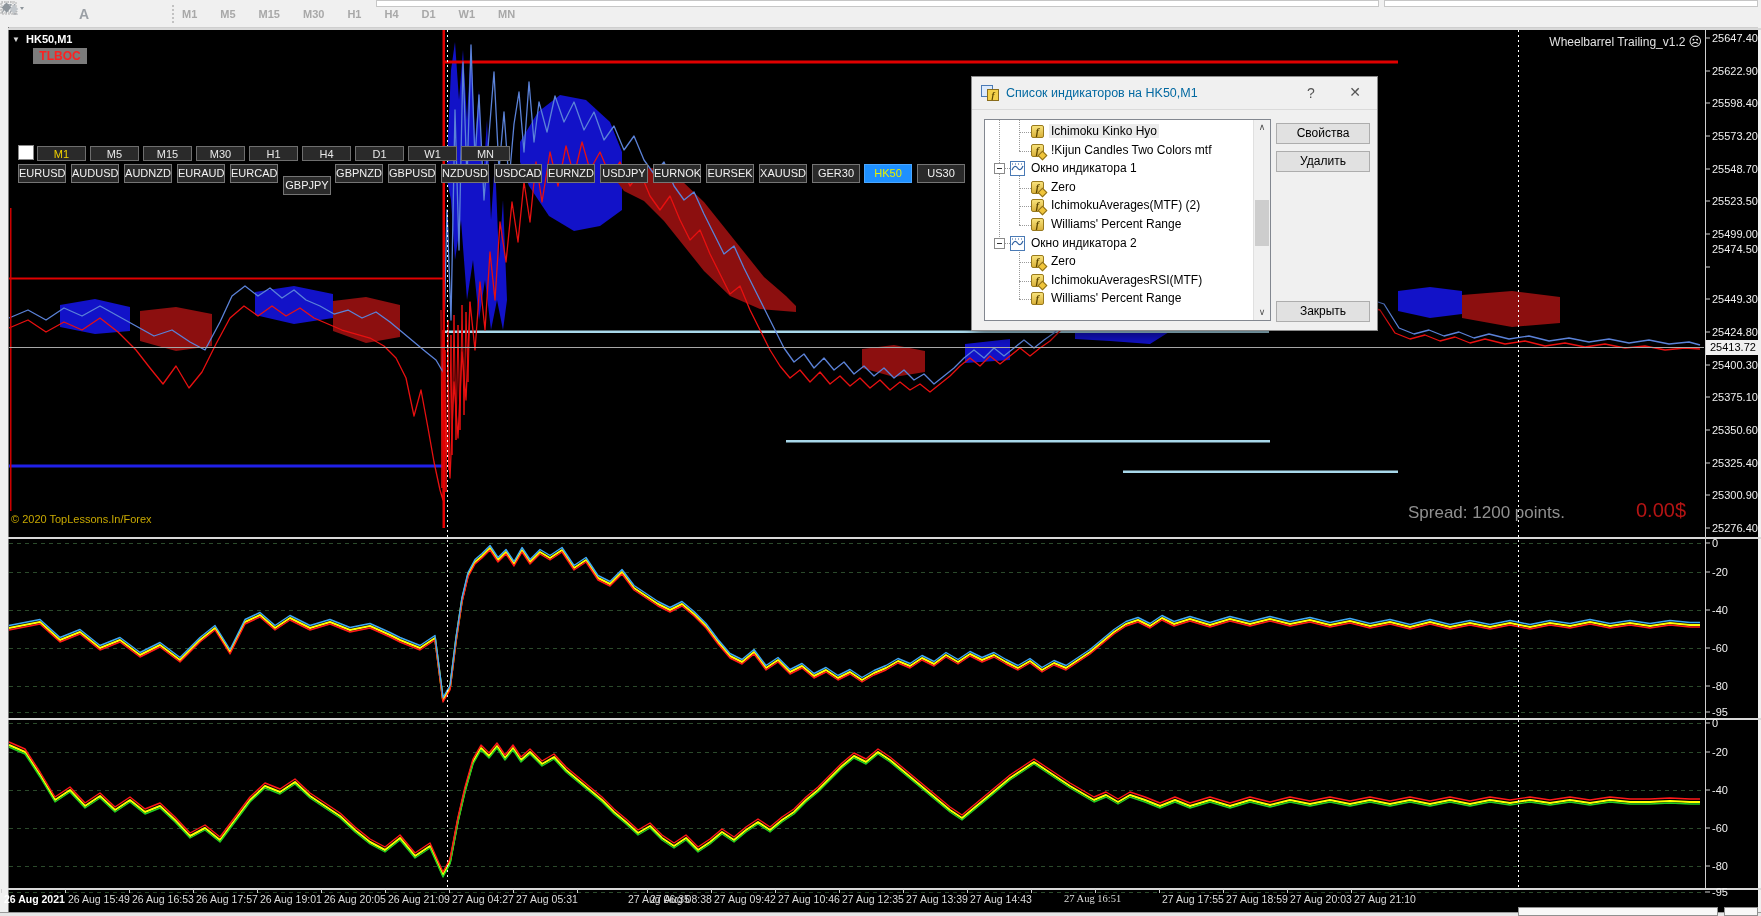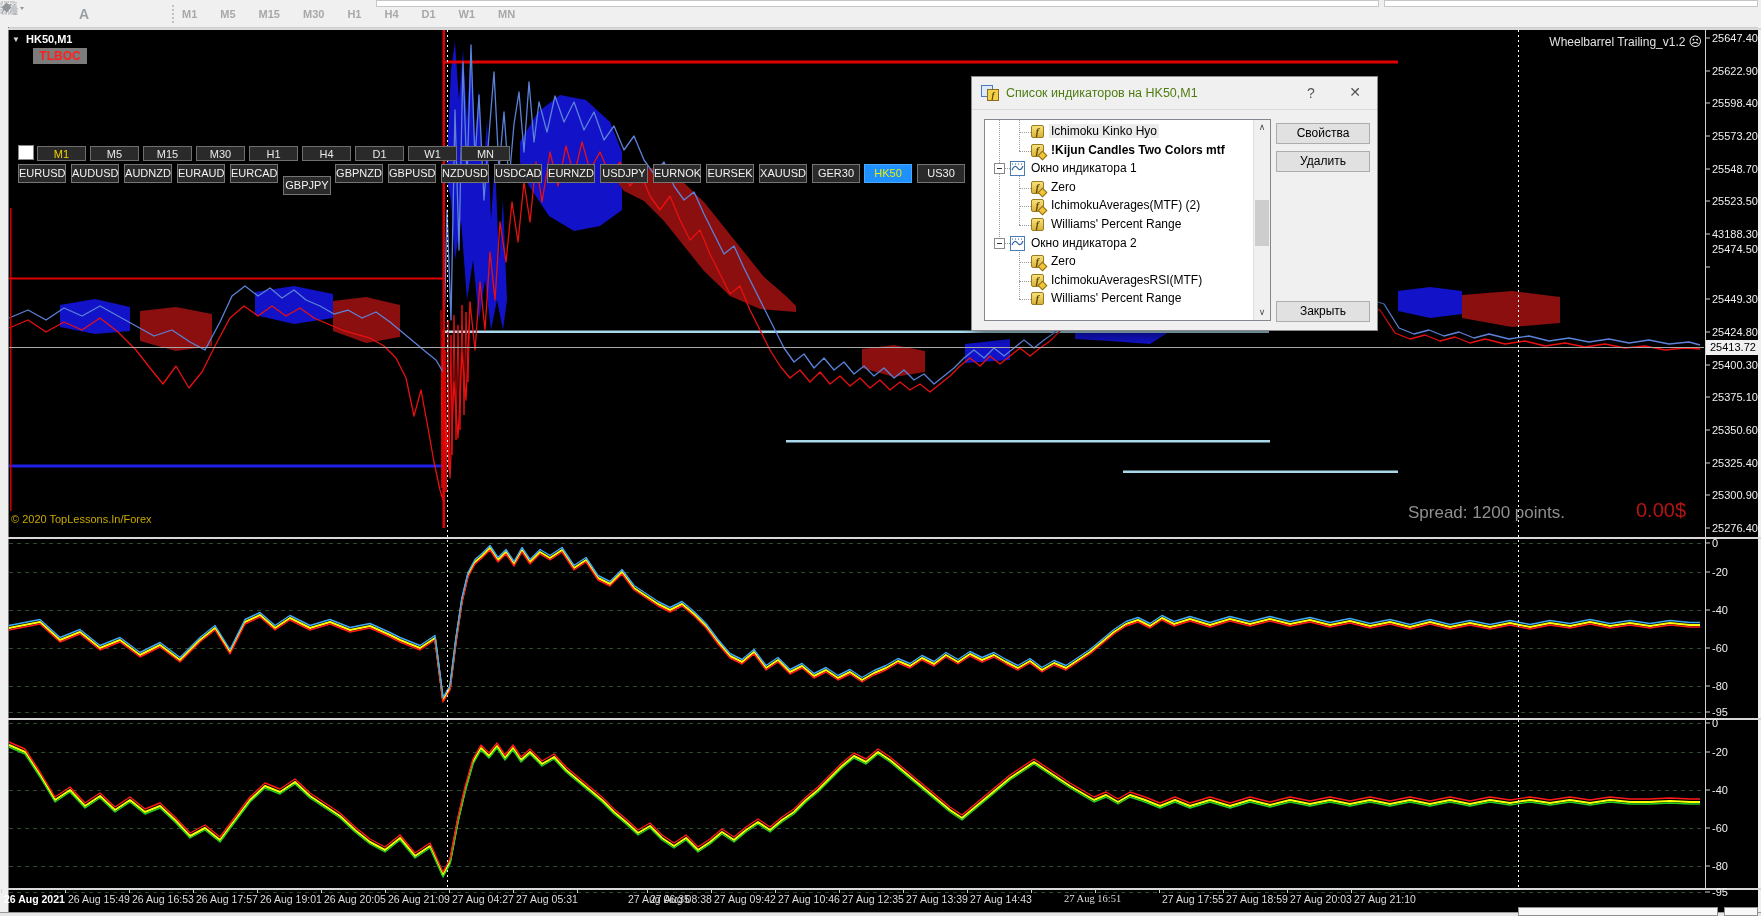--- a/index.html
+++ b/index.html
@@ -41,21 +41,21 @@
   .sub-label{position:absolute;left:1712px;color:#efefef;font-size:11px;z-index:20;}
   .time-label{position:absolute;top:893px;color:#dcdcdc;font-size:10.5px;white-space:nowrap;z-index:20;}
   .time-label.bold{font-weight:bold;color:#fff;}
   
   .bottom-strip{position:absolute;left:0;top:912px;width:1761px;height:4px;background:#e6e6e6;border-top:1px solid #9a9a9a;z-index:22;}
   .bottom-box{position:absolute;top:907px;height:9px;background:#f8f8f8;border:1px solid #909090;box-sizing:border-box;z-index:23;}
   
   .dialog{position:absolute;left:971px;top:76px;width:407px;height:255px;background:#f0f0f0;
           border:1px solid #8a8a8a;box-shadow:3px 4px 12px rgba(0,0,0,.55);z-index:50;box-sizing:border-box;}
   .dlg-titlebar{position:absolute;left:0;top:0;width:100%;height:32px;border-bottom:1px solid #dadada;}
-  .dlg-title{position:absolute;left:34px;top:9px;font-size:12.5px;color:#4d7c0f;}
+  .dlg-title{position:absolute;left:34px;top:9px;font-size:12.5px;color:#0369a1;}
   .dlg-help{position:absolute;right:58px;top:8px;color:#555;font-size:14px;width:16px;text-align:center;}
   .dlg-close{position:absolute;right:14px;top:7px;color:#555;font-size:14px;width:16px;text-align:center;}
   .dlg-icon{position:absolute;left:9px;top:8px;width:18px;height:16px;}
   .dlg-icon .w1{position:absolute;left:0;top:0;width:10px;height:10px;background:#dceafc;border:1px solid #4a7ab5;}
   .dlg-icon .w2{position:absolute;left:6px;top:4px;width:10px;height:10px;background:#f3d049;border:1px solid #8a6d1c;
                 font-family:"Liberation Serif",serif;font-style:italic;font-weight:bold;font-size:9px;color:#5d4700;
                 text-align:center;line-height:10px;}
   .dlg-list{position:absolute;left:12px;top:42px;width:287px;height:202px;background:#fff;border:1px solid #828790;box-sizing:border-box;}
   .dlg-btn{position:absolute;left:304px;width:94px;height:21px;background:#e1e1e1;border:1px solid #adadad;
            font-size:12px;color:#000;text-align:center;line-height:19px;box-sizing:border-box;}
@@ -279,21 +279,21 @@
     <div class="pairbtn active" style="left: 864px;">HK50</div>
     <div class="pairbtn" style="left: 917px;">US30</div>
   </div>
 <div id="price-axis">
     <div class="price-label" style="top: 32px;">25647.40</div>
     <div class="price-label" style="top: 65px;">25622.90</div>
     <div class="price-label" style="top: 97px;">25598.40</div>
     <div class="price-label" style="top: 130px;">25573.20</div>
     <div class="price-label" style="top: 163px;">25548.70</div>
     <div class="price-label" style="top: 195px;">25523.50</div>
-    <div class="price-label" style="top: 228px;">43188.30</div>
+    <div class="price-label" style="top: 228px;">25499.00</div>
     <div class="price-label" style="top: 243px;">25474.50</div>
     <div class="price-label" style="top: 293px;">25449.30</div>
     <div class="price-label" style="top: 326px;">25424.80</div>
     <div class="price-label" style="top: 359px;">25400.30</div>
     <div class="price-label" style="top: 391px;">25375.10</div>
     <div class="price-label" style="top: 424px;">25350.60</div>
     <div class="price-label" style="top: 457px;">25325.40</div>
     <div class="price-label" style="top: 489px;">25300.90</div>
     <div class="price-label" style="top: 522px; text-align: center;">25276.40</div>
   </div>
@@ -362,21 +362,21 @@
       <div class="vdot" style="left: 34px; top: 49px; height: 56px;"></div>
       <div class="vdot" style="left: 34px; top: 123px; height: 56px;"></div>
       <div class="trow" style="top: 3px;">
         <span class="stub" style="left: 34px; width: 12px; top: 9px;"></span>
         <span class="icon-f" style="left: 46px;">f</span>
         <span class="tlabel sel" style="left: 64px;">Ichimoku Kinko Hyo</span>
       </div>
       <div class="trow" style="top: 21.6px;">
         <span class="stub" style="left: 34px; width: 12px; top: 9px;"></span>
         <span class="icon-f fx" style="left: 46px;">f</span>
-        <span class="tlabel" style="left: 64px; font-weight: bold;">!Kijun Candles Two Colors mtf</span>
+        <span class="tlabel" style="left: 64px;">!Kijun Candles Two Colors mtf</span>
       </div>
       <div class="trow" style="top: 40.2px;">
         <span class="expand-box" style="top: 3px;">
           <span class="minus"></span>
         </span>
         <span class="stub" style="left: 20px; width: 5px; top: 8px;"></span>
         <span class="icon-win">
           <svg width="13" height="13">
             <path d="M1 8 Q3.5 2 6.5 6 Q9.5 10 12 4" stroke="#2e5f9e" stroke-width="1.2" fill="none"></path>
             <path d="M1 2 L12 2" stroke="#2e5f9e" stroke-width="1" stroke-dasharray="1 2" fill="none"></path>

